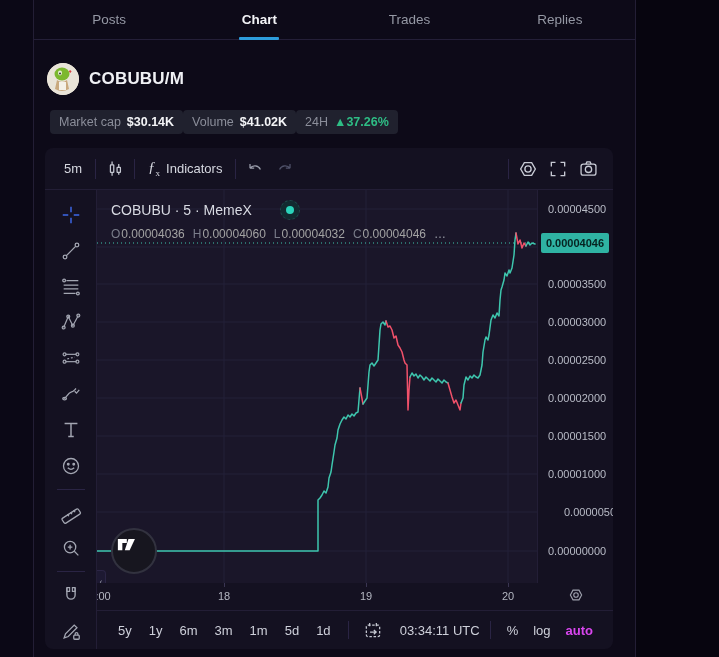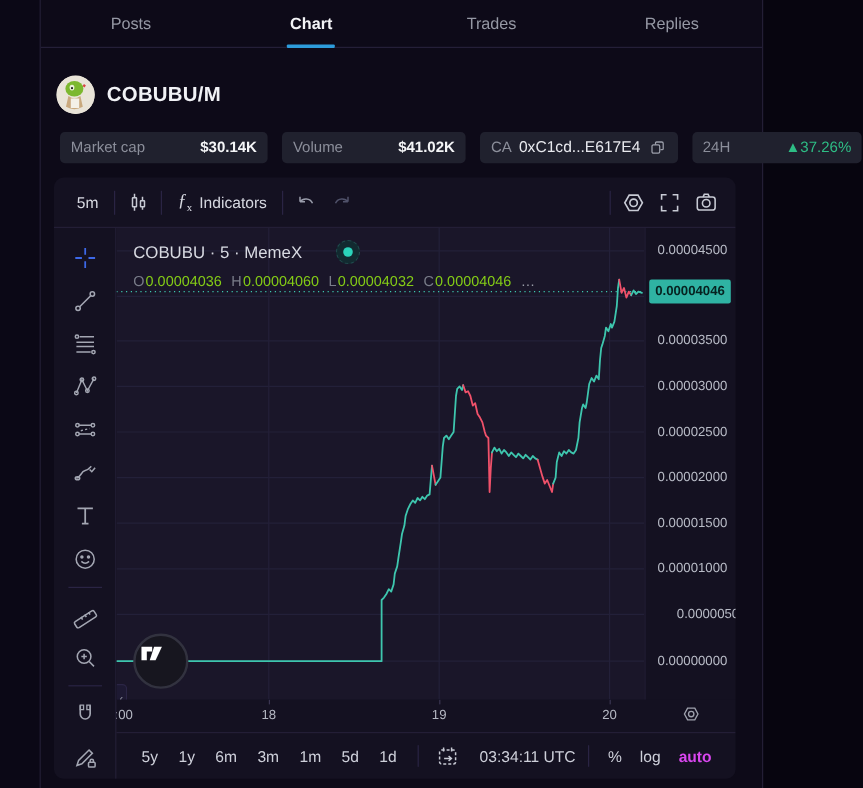--- a/index.html
+++ b/index.html
@@ -21,27 +21,27 @@
   .tab.active { color:#f2f3f6; font-weight:700; }
   .tab.active .underline { position:absolute; bottom:-1px; left:50%; transform:translateX(-50%);
     width:40px; height:3px; background:#2d9cdb; border-radius:1px; }
 
   
   .token-row { position:absolute; left:47px; top:62px; height:34px; display:flex; align-items:center; gap:10px; z-index:6; }
   .avatar { width:32px; height:32px; border-radius:50%; overflow:hidden; background:#e9e4d8; flex:0 0 32px; }
   .token-title { font-size:17px; font-weight:700; color:#f0f1f5; letter-spacing:.2px; }
 
   
-  .stats-row { position:absolute; left:50px; top:110px; display:flex; gap:12px; z-index:6; }
+  .stats-row { position:absolute; left:50px; top:110px; display:flex; z-index:6; }
   .badge { display:inline-flex; align-items:center; gap:6px; background:#20212e;
     border-radius:4px; padding:5px 9px; font-size:12.5px; line-height:14px; white-space:nowrap; }
   .badge .lbl { color:#8b8e9a; }
-  .badge .val { color:#f4f5f7; font-weight:700;margin-left:40px; }
+  .badge .val { color:#f4f5f7; font-weight:700; }
   .badge .ca-val { color:#e8e9ee; font-weight:400; font-size:13px; }
-  .badge .green { font-weight:400;text-align:right; }
+  .badge .green { font-weight:700;text-align:right; }
   .icon-svg { display:block; }
 
   
   .widget { position:absolute; left:45px; top:148px; width:568px; height:501px;
     background:#141121; border-radius:8px; overflow:hidden; z-index:6; }
   .chart-toolbar { height:42px; border-bottom:1px solid #231e36; display:flex; align-items:center; padding:0 10px; }
   .tb-btn { display:flex; align-items:center; gap:6px; color:#d6d8e0; font-size:13px;
     padding:5px 9px; border-radius:4px; cursor:pointer; }
   .tb-sep { width:1px; height:20px; background:#2a2444; margin:0 4px; }
   .tb-spacer { flex:1; }
@@ -63,21 +63,21 @@
   .chart-row { display:flex; height:393px; }
   .pane { position:relative; width:440px; height:393px; background:#1a1629; overflow:hidden; }
   .pane svg { position:absolute; inset:0; }
 
   .legend { position:absolute; left:14px; top:10px; z-index:3; }
   .legend-line1 { display:flex; align-items:center; gap:28px; font-size:14px; color:#d8dae2; }
   .status-dot-wrap { width:20px; height:20px; border-radius:50%; background:#122a30;
     border:1px dashed #1f4a4c; display:flex; align-items:center; justify-content:center; }
   .status-dot { width:8px; height:8px; border-radius:50%; background:#2bd3ba; }
   .legend-line2 { margin-top:7px; font-size:12px; display:flex; gap:8px; color:#7a7d8a; }
-  .legend-line2 .v { color:#84cc16; margin-left:1px; }
+  .legend-line2 .v { color:#a3a3a3; margin-left:1px; }
   .legend-more { color:#9a9da8; letter-spacing:1px; }
 
   .tv-logo { position:absolute; left:14px; top:338px; width:46px; height:46px; border-radius:50%;
     background:#17161f; border:2px solid #32323f; display:flex; align-items:center; justify-content:center; z-index:3; cursor:pointer; }
 
   .collapse-tab { position:absolute; left:0px; top:380px; width:9px; height:24px;
     background:#1d1932; border:1px solid #2b2545; border-left:none; border-radius:0 4px 4px 0;
     color:#9093a0; font-size:9px; display:flex; align-items:center; justify-content:center; z-index:4; cursor:pointer; }
 
   .price-axis { position:relative; width:76px; border-left:1px solid #231e36; background:#141121; }
@@ -140,30 +140,20 @@
 </div>
 
 <div class="stats-row">
   <div class="badge">
     <span class="lbl">Market cap</span>
     <span class="val">$30.14K</span>
   </div>
   <div class="badge">
     <span class="lbl">Volume</span>
     <span class="val">$41.02K</span>
-  </div>
-  <div class="badge">
-    <span class="lbl">CA</span>
-    <span class="ca-val">0xC1cd...E617E4</span>
-    <span class="tb-icon" style="width:16px;height:16px;color:#9b9eaa">
-      <svg width="14" height="14" viewBox="0 0 24 24" fill="none" stroke="currentColor" stroke-width="1.8">
-          <rect x="4" y="8" width="11" height="12" rx="2"></rect>
-          <path d="M9 8V5.5A1.5 1.5 0 0 1 10.5 4H18a2 2 0 0 1 2 2v7.5a1.5 1.5 0 0 1-1.5 1.5H16"></path>
-        </svg>
-    </span>
   </div>
   <div class="badge">
     <span class="lbl">24H</span>
     <span class="val green" style="color:#2ebd85">▲37.26%</span>
   </div>
 </div>
 
 <div class="widget">
 
   <div class="chart-toolbar">

